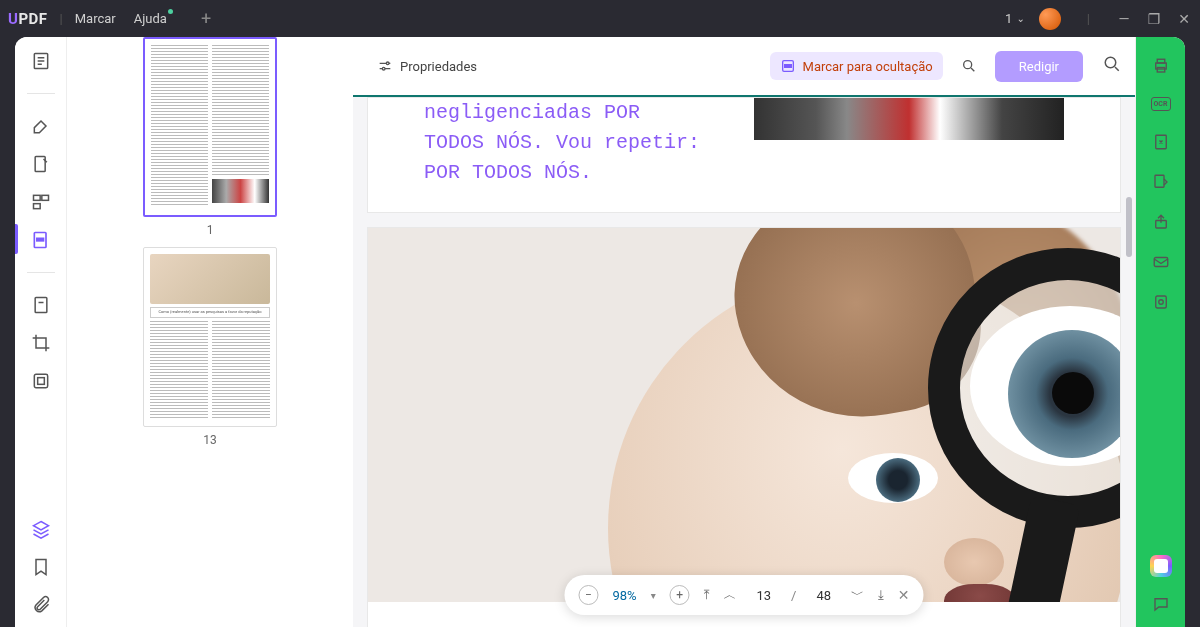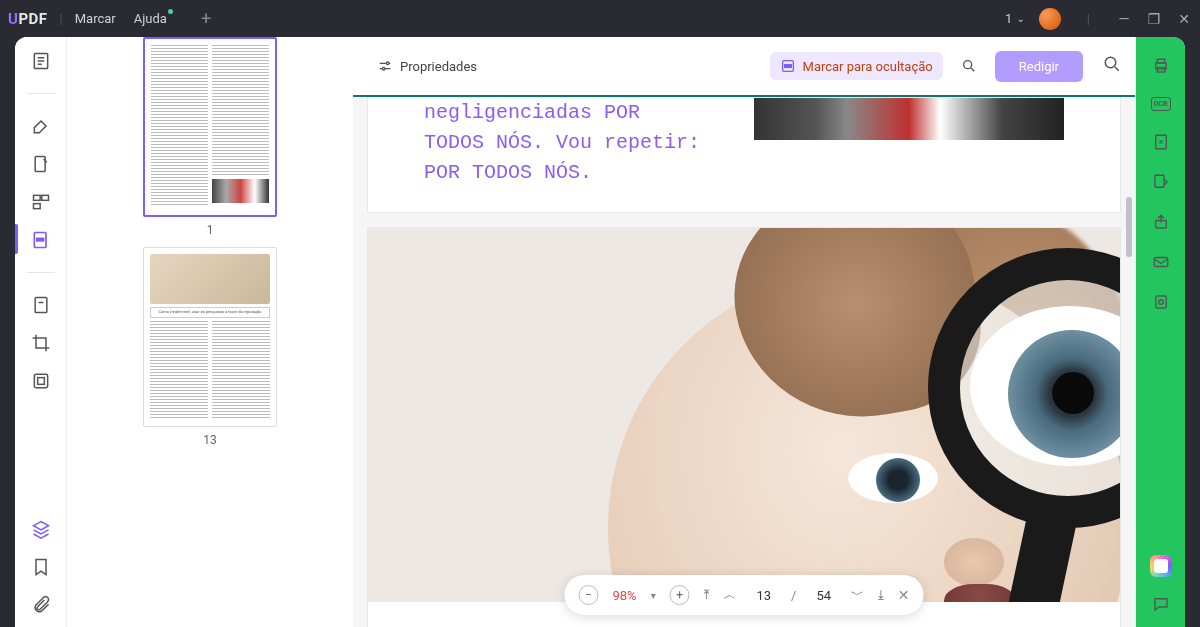--- a/index.html
+++ b/index.html
@@ -85,21 +85,21 @@
 
 .right-rail { width: 50px; background: #22c55e; border-left: 1px solid #eee; display: flex; flex-direction: column; align-items: center; padding-top: 20px; gap: 22px; }
 .rr-icon { width: 18px; height: 18px; color: #555; cursor: pointer; display: flex; align-items: center; justify-content: center; font-size: 13px; }
 .rr-bottom { margin-top: auto; margin-bottom: 14px; display: flex; flex-direction: column; gap: 18px; align-items: center; }
 .ai-icon { width: 22px; height: 22px; background: conic-gradient(#ff6ec7, #7b5cff, #4dd0e1, #ffd54f, #ff6ec7); border-radius: 6px; position: relative; }
 .ai-icon::after { content: ''; position: absolute; inset: 4px; background: #fff; border-radius: 3px; }
 
 
 .nav-pill { position: absolute; bottom: 12px; left: 50%; transform: translateX(-50%); background: #fff; border-radius: 22px; box-shadow: 0 2px 12px rgba(0,0,0,0.15); height: 40px; display: flex; align-items: center; padding: 0 14px; gap: 14px; z-index: 10; }
 .np-btn { width: 20px; height: 20px; border: 1px solid #bbb; border-radius: 50%; display: flex; align-items: center; justify-content: center; font-size: 12px; color: #666; cursor: pointer; }
-.np-txt { font-size: 13px; color: #ef4444; }
+.np-txt { font-size: 13px; color: #0369a1; }
 .np-caret { font-size: 10px; color: #888; cursor: pointer; }
 .np-arrow { font-size: 13px; color: #666; cursor: pointer; }
 .np-sep { color: #888; font-size: 13px; }
 .np-page { font-size: 13px; color: #333; padding: 2px 6px; }
 .np-close { font-size: 14px; color: #888; cursor: pointer; }
 
 
 .vscroll { position: absolute; right: 3px; top: 160px; width: 6px; height: 60px; background: #c0c0c8; border-radius: 3px; }
 
 svg { width: 100%; height: 100%; }
@@ -290,21 +290,21 @@
 
     <div class="nav-pill">
       <div class="np-btn">−</div>
       <span class="np-txt">98%</span>
       <span class="np-caret">▾</span>
       <div class="np-btn">+</div>
       <span class="np-arrow">⤒</span>
       <span class="np-arrow">︿</span>
       <span class="np-page">13</span>
       <span class="np-sep">/</span>
-      <span class="np-page">54</span>
+      <span class="np-page">48</span>
       <span class="np-arrow">﹀</span>
       <span class="np-arrow">⤓</span>
       <span class="np-close">✕</span>
     </div>
   </div>
 
   <div class="right-rail">
     <div class="rr-icon">
         <svg viewBox="0 0 24 24" fill="none" stroke="currentColor" stroke-width="1.8">
           <rect x="5" y="8" width="14" height="8"></rect>

